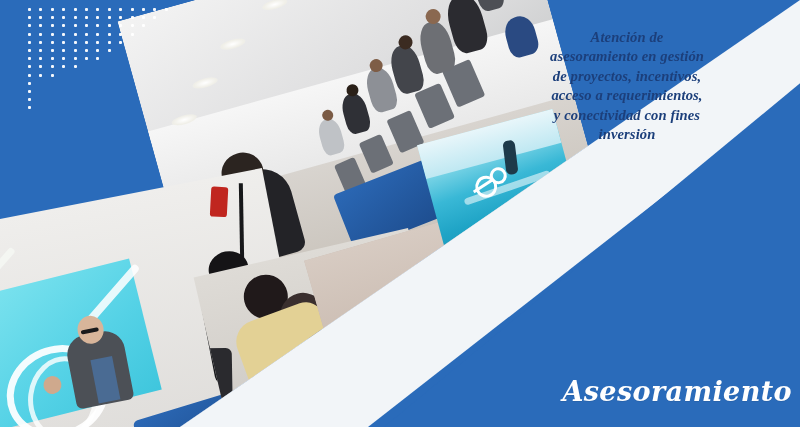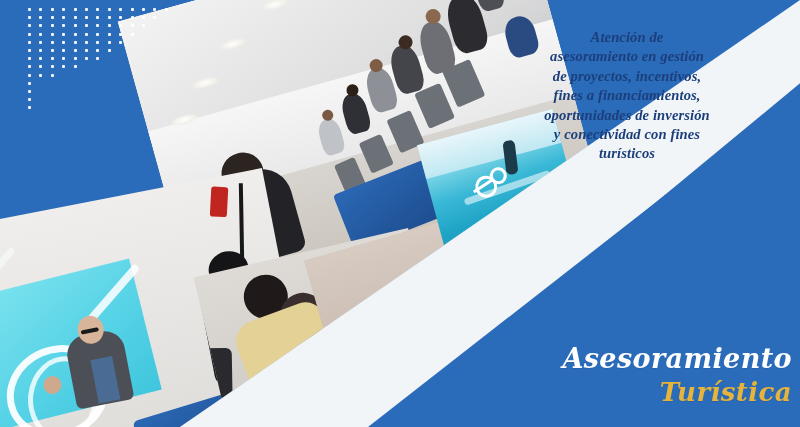--- a/index.html
+++ b/index.html
@@ -322,24 +322,22 @@
       <div class="dot" style="left: 0px; top: 73.8px;"></div>
       <div class="dot" style="left: 0px; top: 82px;"></div>
       <div class="dot" style="left: 0px; top: 90.2px;"></div>
       <div class="dot" style="left: 0px; top: 98.4px;"></div>
     </div>
 
   <div class="headline" id="headline">
       <div>Atención de</div>
       <div>asesoramiento en gestión</div>
       <div>de proyectos, incentivos,</div>
-      <div>fines a financiamientos,</div>
-      <div>oportunidades de inversión</div>
+      <div>acceso a requerimientos,</div>
       <div>y conectividad con fines</div>
-      <div>turísticos</div>
+      <div>inversión</div>
     </div>
 
   <div class="scriptblock" id="scriptblock">
       <div class="scriptline">Asesoramiento</div>
-      <div class="scriptline gold">Turística</div>
     </div>
 
 </div>
 
 </body></html>

